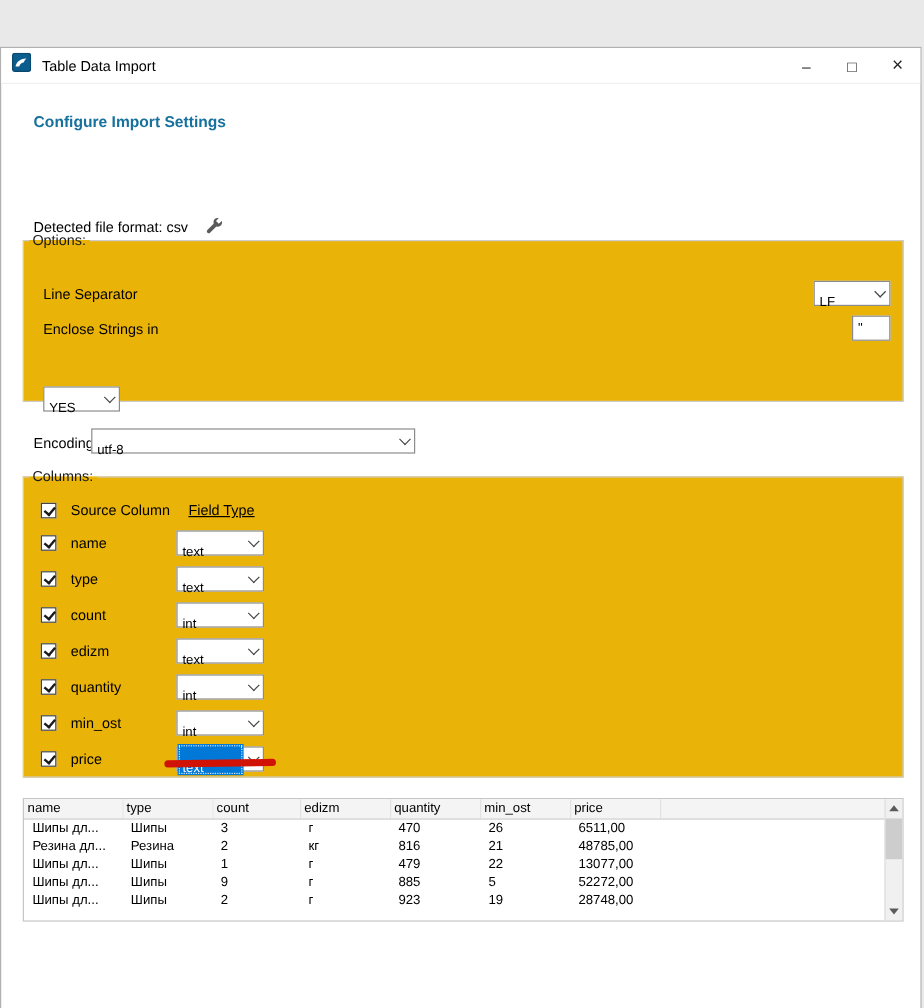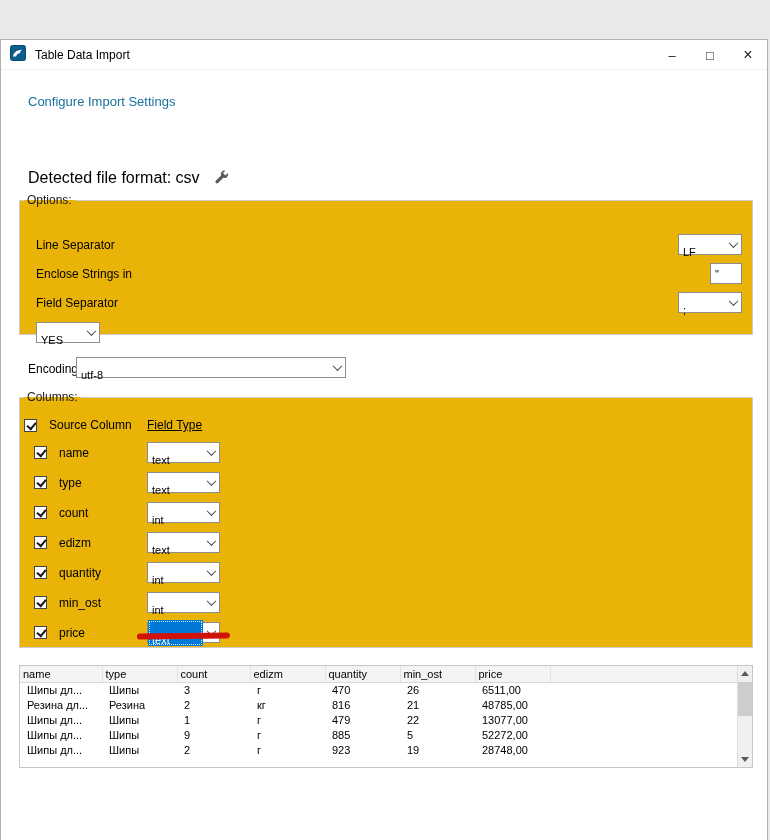--- a/index.html
+++ b/index.html
@@ -8,22 +8,22 @@
   .window { position:relative; width:768px; height:838px; border:1px solid #b1b1b1; background:#fff; overflow:hidden;margin-top:39px; }
 
   
   .titlebar { position:absolute; top:0; left:0; right:0; height:30px; background:#fff; display:flex; align-items:center; padding-left:9px; border-bottom:1px solid #f0f0f0; }
   .titlebar .title { margin-left:9px; font-size:12px; }
   .win-controls { position:absolute; right:0; top:0; height:30px; display:flex; }
   .wbtn { width:38px; height:30px; display:flex; align-items:center; justify-content:center; font-size:13px; color:#222; }
   .wbtn.close { font-size:16px; }
 
   
-  .page-title { position:absolute; left:27px; top:54px; font-size:13px; font-weight:normal; color:var(--heading,#17719d); }
-  .detected-row { position:absolute; left:27px; top:129px; font-size:16px; display:flex; align-items:center; gap:14px;text-align:center; }
+  .page-title { position:absolute; left:27px; top:54px; font-size:13px; font-weight:bold; color:var(--heading,#17719d); }
+  .detected-row { position:absolute; left:27px; top:142px; font-size:12px; display:flex; align-items:center; gap:14px;text-align:center; }
   .wrench { display:inline-flex; margin-top:-2px; }
 
   
   fieldset.group { position:absolute; border:1px solid #cdcdcd; background:#eab308; }
   fieldset.group legend { font-size:12px; padding:0 3px; margin-left:4px; color:#1a1a1a; }
   .options-group { left:18px; top:153px; width:734px; height:142px; }
   .columns-group { left:18px; top:350px; width:734px; height:258px; }
 
   
   .opt-row { position:absolute; left:16px; right:10px; height:21px; display:flex; justify-content:space-between; align-items:center; }
@@ -37,21 +37,21 @@
   .w64 { width:64px; }
   .w73 { width:73px; }
   .combo.focused .combo-val { background:var(--selection,#0078d7); color:#fff; outline:1px dotted rgba(255,255,255,.85); outline-offset:-2px; }
   .enclose-input { width:32px; height:21px; border:1px solid #8c8c8c; font:11px "Liberation Sans", sans-serif; padding:1px 4px; }
 
   
   .encoding-label { position:absolute; left:27px; top:322px; font-size:12px; }
   .encoding-combo { position:absolute; left:75px; top:317px; width:270px;align-items:center; }
 
   
-  .col-head-row { position:absolute; left:4px; top:12px; height:18px; display:flex; align-items:center; font-size:12px;text-align:right; }
+  .col-head-row { position:absolute; left:14px; top:12px; height:18px; display:flex; align-items:center; font-size:12px;text-align:right; }
   .col-head-row .src { margin-left:12px; }
   .col-head-row .ftype { position:absolute; left:123px; white-space:nowrap;text-decoration:underline; }
   .c-row { position:absolute; left:14px; height:21px; display:flex; align-items:center; font-size:12px; }
   .c-row .cname { margin-left:12px; }
   .c-row .combo { position:absolute; left:113px; top:0; }
   .checkbox { position:relative; width:13px; height:13px; border:1px solid #454545; background:#fff; flex:0 0 13px; }
   .checkbox.checked::after { content:""; position:absolute; left:2px; top:2px; width:7px; height:4px; border-left:2px solid #1a1a1a; border-bottom:2px solid #1a1a1a; transform:rotate(-50deg); }
 
   
   .red-underline { position:absolute; left:136px; top:593px; width:93px; height:6px; background:var(--annotation,#d11307); border-radius:3px; transform:rotate(-0.8deg); z-index:5; }
@@ -116,27 +116,20 @@
         <span class="combo-val">LF</span>
         <span class="chev"></span>
       </div>
     </div>
 
     <div class="opt-row" style="top:56px">
       <span class="lbl">Enclose Strings in</span>
       <input class="enclose-input" value="&quot;" style="">
     </div>
 
-    <div class="opt-row" style="top:85px">
-      <span class="lbl">Field Separator</span>
-      <div class="combo w64">
-        <span class="combo-val">;</span>
-        <span class="chev"></span>
-      </div>
-    </div>
 
     <div class="opt-row" style="top:115px">
       <div class="combo w64">
         <span class="combo-val">YES</span>
         <span class="chev"></span>
       </div>
     </div>
   </fieldset>
 
   <span class="encoding-label">Encoding:</span>

